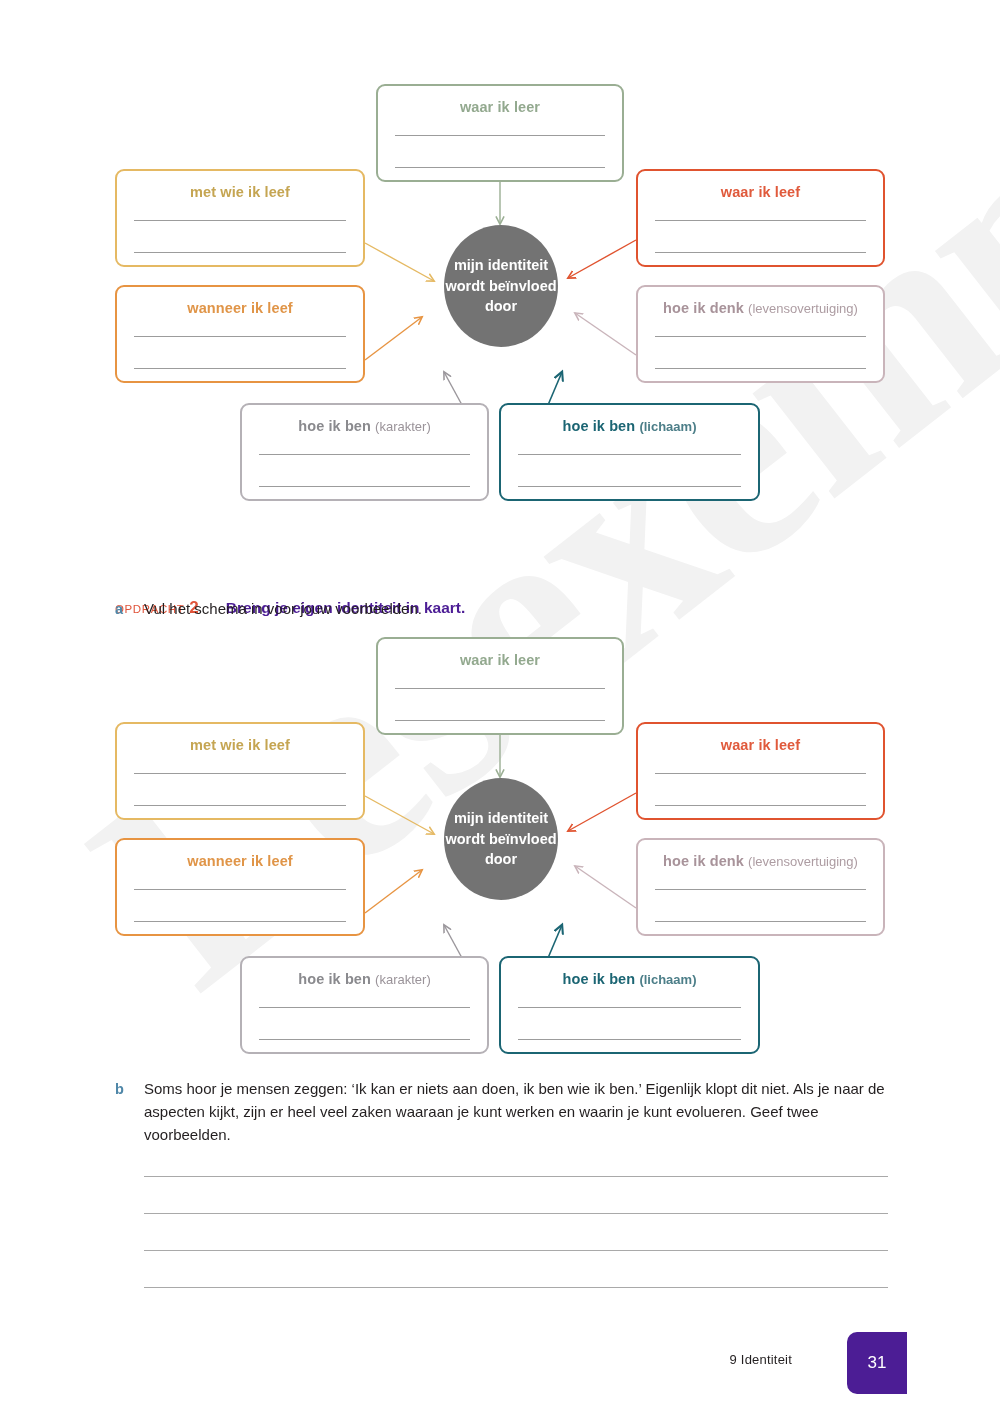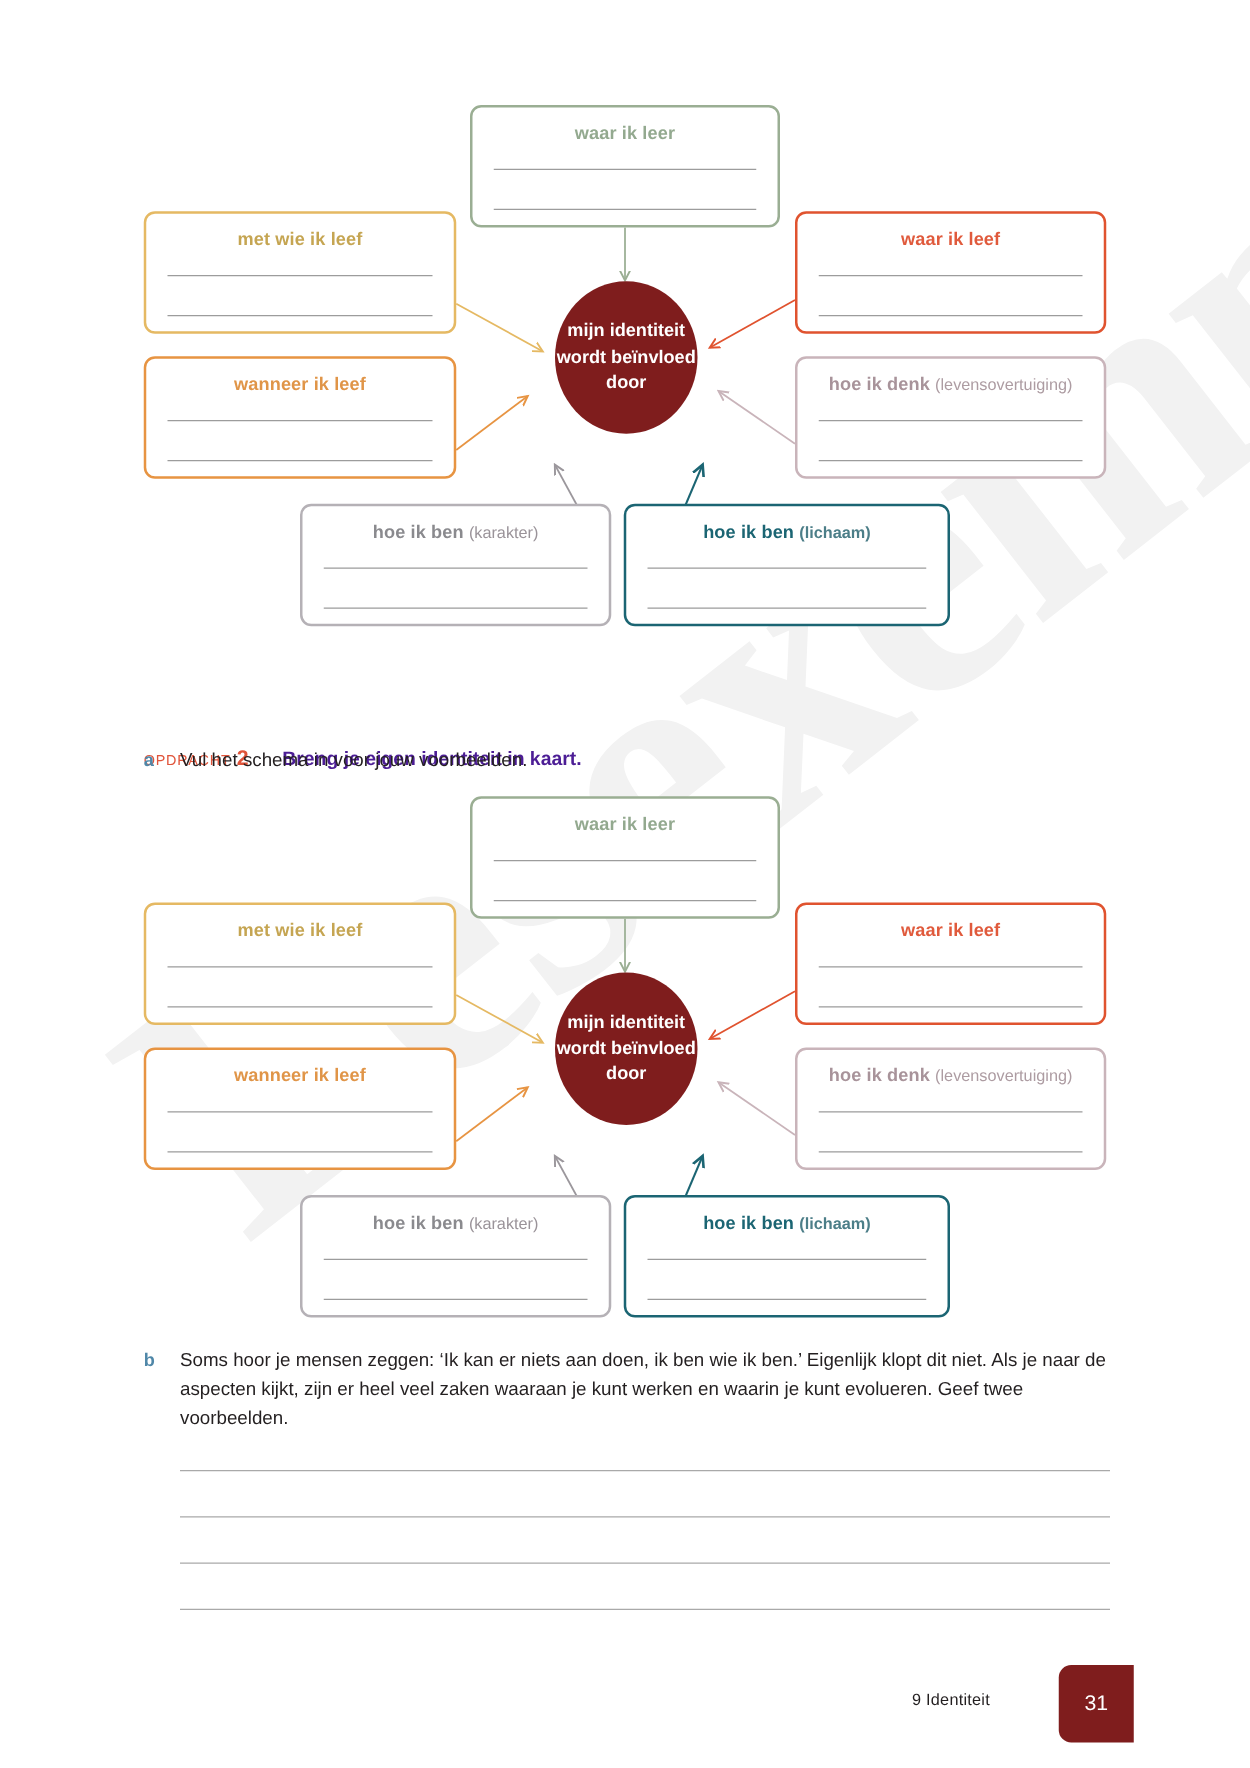--- a/index.html
+++ b/index.html
@@ -106,21 +106,21 @@
   .c-teal   { border-color: #1b6573; border-width: 2.4px; }
   .c-teal   .node-title { color: #1b6573; }
   .c-teal   .node-title .sub { color: #4c7e88; font-weight: bold; }
   .c-grey   .node-title .sub { color: #9a9399; }
   .c-mauve  .node-title .sub { color: #ad9ca2; }
 
   .hub {
     position: absolute;
     z-index: 3;
     border-radius: 50%;
-    background: #7f1d1d;
+    background: #737373;
     color: #ffffff;
     display: flex;
     align-items: center;
     justify-content: center;
     text-align: center;
     font-size: 14.5px;
     font-weight: 700;
     line-height: 1.42;
   }
 
@@ -190,21 +190,21 @@
     font-size: 13px;
     color: #231f20;
     letter-spacing: .2px;
   }
   .page-tab {
     position: absolute;
     right: 0;
     bottom: 20px;
     width: 60px;
     height: 62px;
-    background: #7f1d1d;
+    background: #4c1d95;
     border-top-left-radius: 10px;
     border-bottom-left-radius: 10px;
     color: #ffffff;
     font-size: 17px;
     display: flex;
     align-items: center;
     justify-content: center;
   }
 </style>
 </head>

